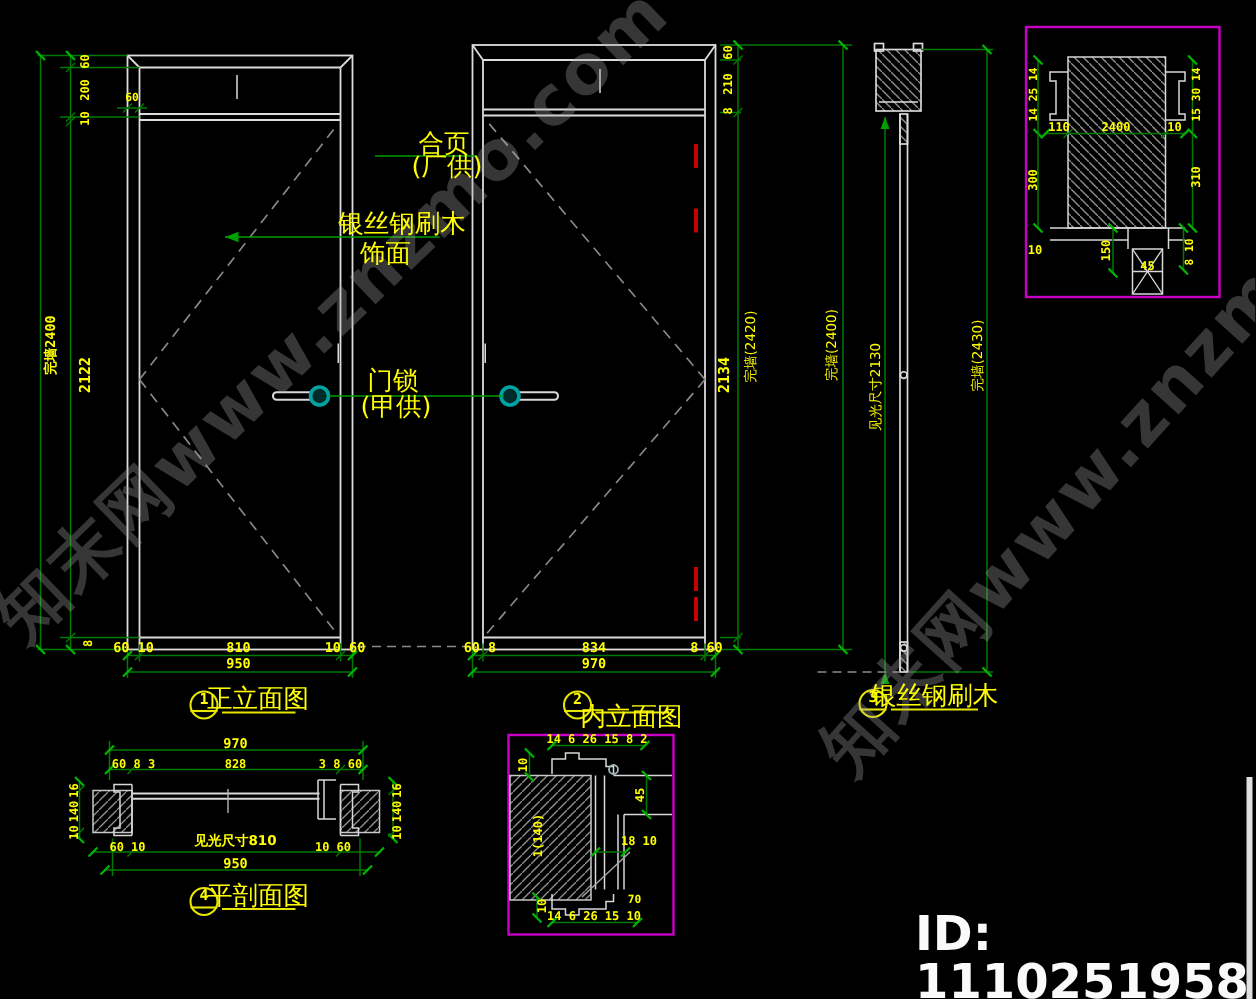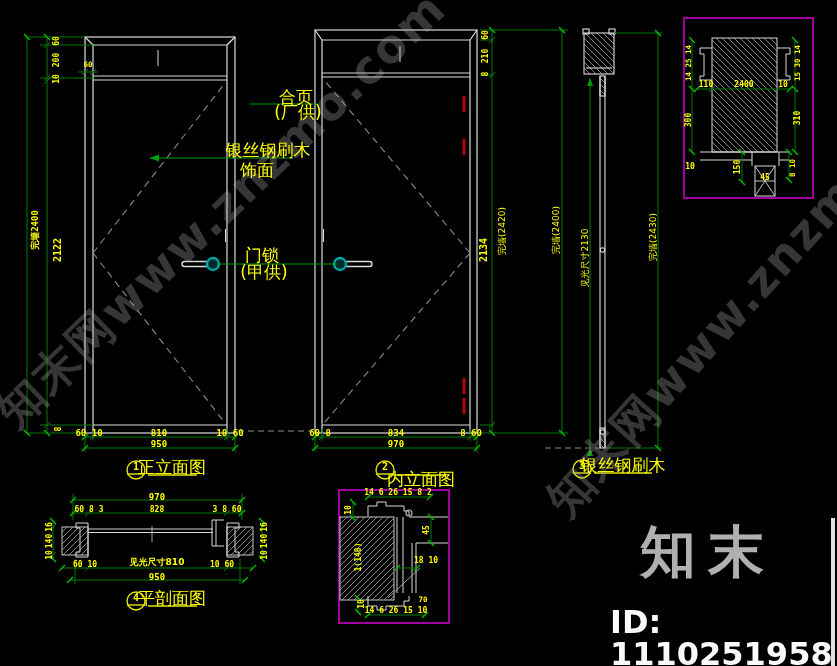--- a/index.html
+++ b/index.html
@@ -339,15 +339,14 @@
   <span class="vtext f8" style="left:362px;top:604px">10</span>
   <span class="htext f7" style="left:423px;top:600px">70</span>
 
   <span class="htext f11 cn" style="left:296px;top:97px;color:#ffff00">合页</span>
   <span class="htext f11 cn" style="left:298px;top:112px;color:#ffff00">(厂供)</span>
   <span class="htext f11 cn" style="left:268px;top:150px;color:#ffff00">银丝钢刷木</span>
   <span class="htext f11 cn" style="left:257px;top:170px;color:#ffff00">饰面</span>
   <span class="htext f11 cn" style="left:262px;top:255px;color:#ffff00">门锁</span>
   <span class="htext f11 cn" style="left:264px;top:272px;color:#ffff00">(甲供)</span>
 
-  <div class="logo" style="left:640px;top:524px">知末</div>
   <div class="imgid" style="left:610px;top:606px">ID: 1110251958</div>
 </div>
 
 </body></html>

